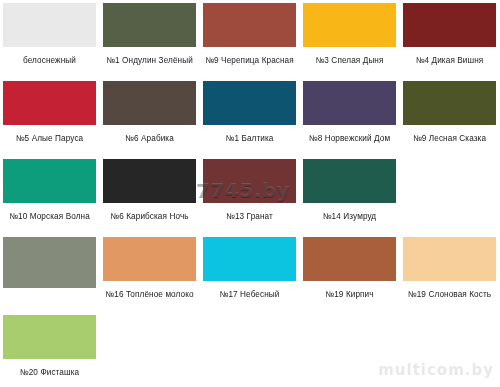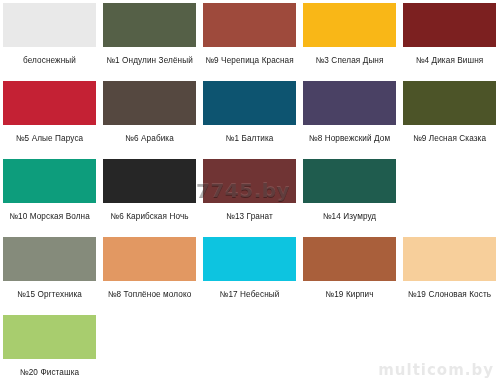--- a/index.html
+++ b/index.html
@@ -137,25 +137,24 @@
         <div class="swatch-label">№13 Гранат</div>
       </div>
       <div class="swatch-cell">
         <div class="swatch-chip" style="background: rgb(31, 92, 78);"></div>
         <div class="swatch-label">№14 Изумруд</div>
       </div>
     </div>
     <div class="swatch-row">
       <div class="swatch-cell">
         <div class="swatch-chip" style="background: rgb(133, 139, 123);"></div>
-        <div class="swatch-label">№15 Оргтехника</div>
       </div>
       <div class="swatch-cell">
         <div class="swatch-chip" style="background: rgb(226, 152, 98);"></div>
-        <div class="swatch-label">№8 Топлёное молоко</div>
+        <div class="swatch-label">№16 Топлёное молоко</div>
       </div>
       <div class="swatch-cell">
         <div class="swatch-chip" style="background: rgb(13, 196, 224);"></div>
         <div class="swatch-label">№17 Небесный</div>
       </div>
       <div class="swatch-cell">
         <div class="swatch-chip" style="background: rgb(169, 95, 59);"></div>
         <div class="swatch-label">№19 Кирпич</div>
       </div>
       <div class="swatch-cell">

